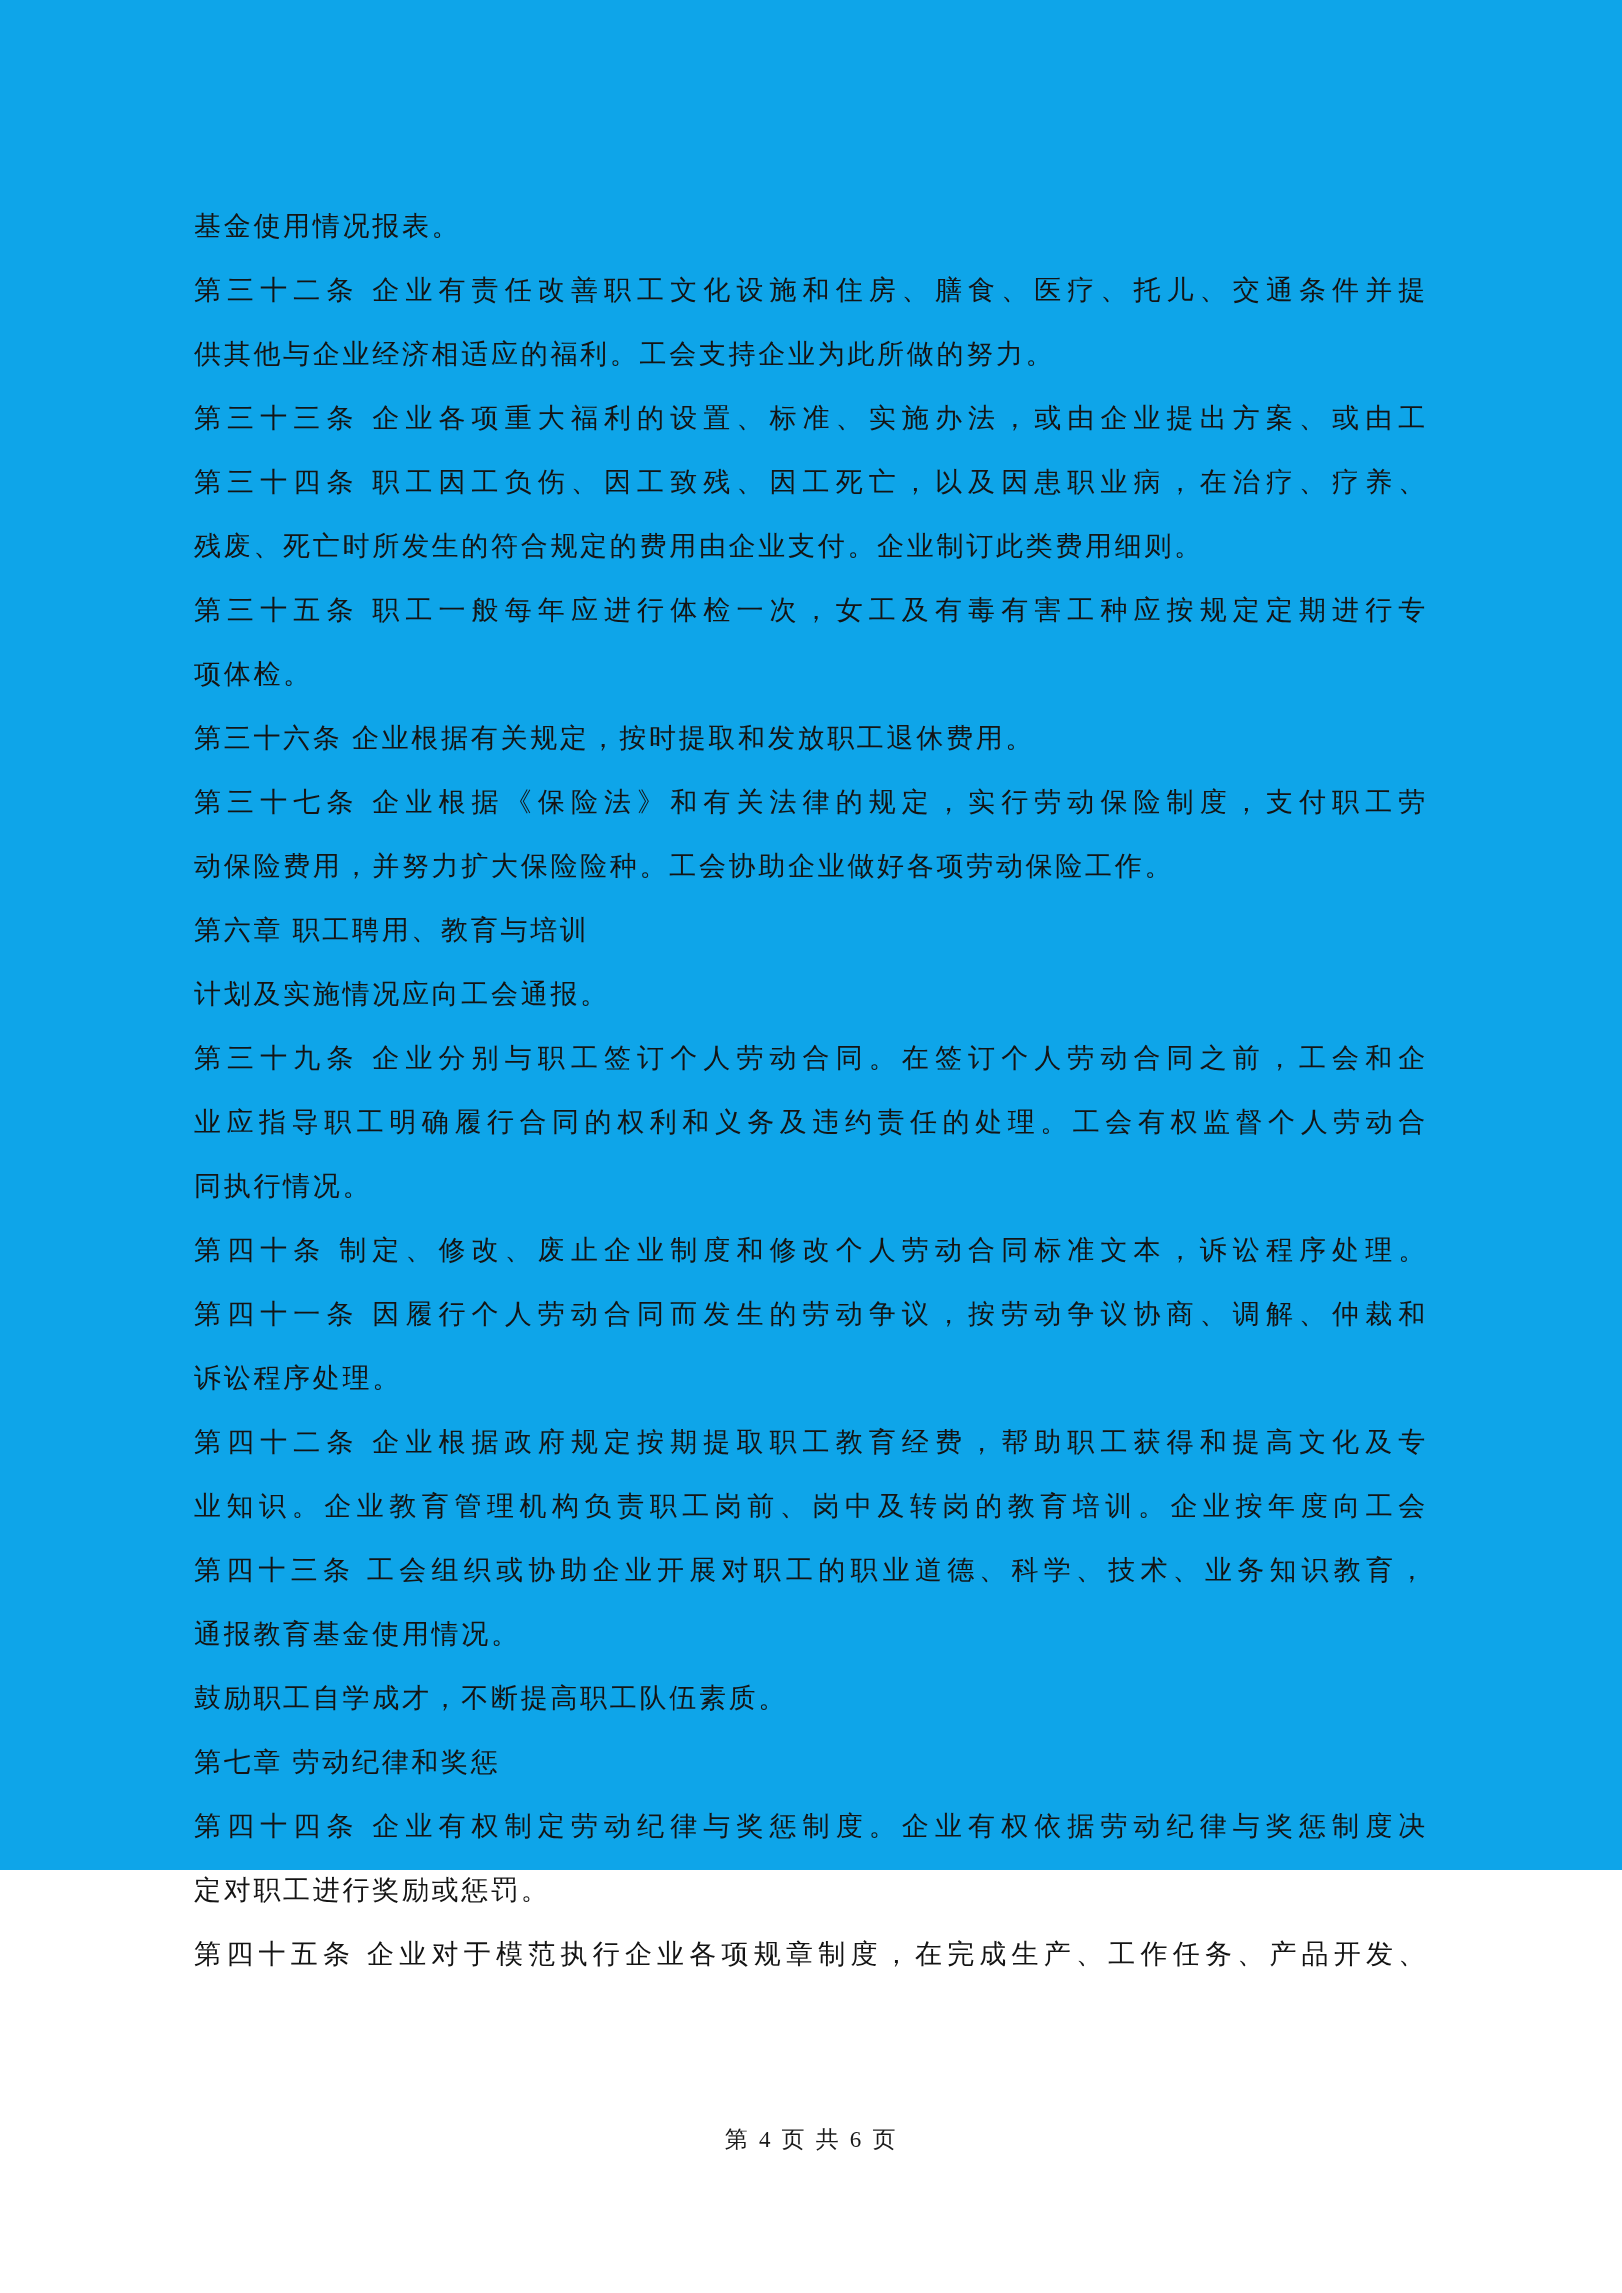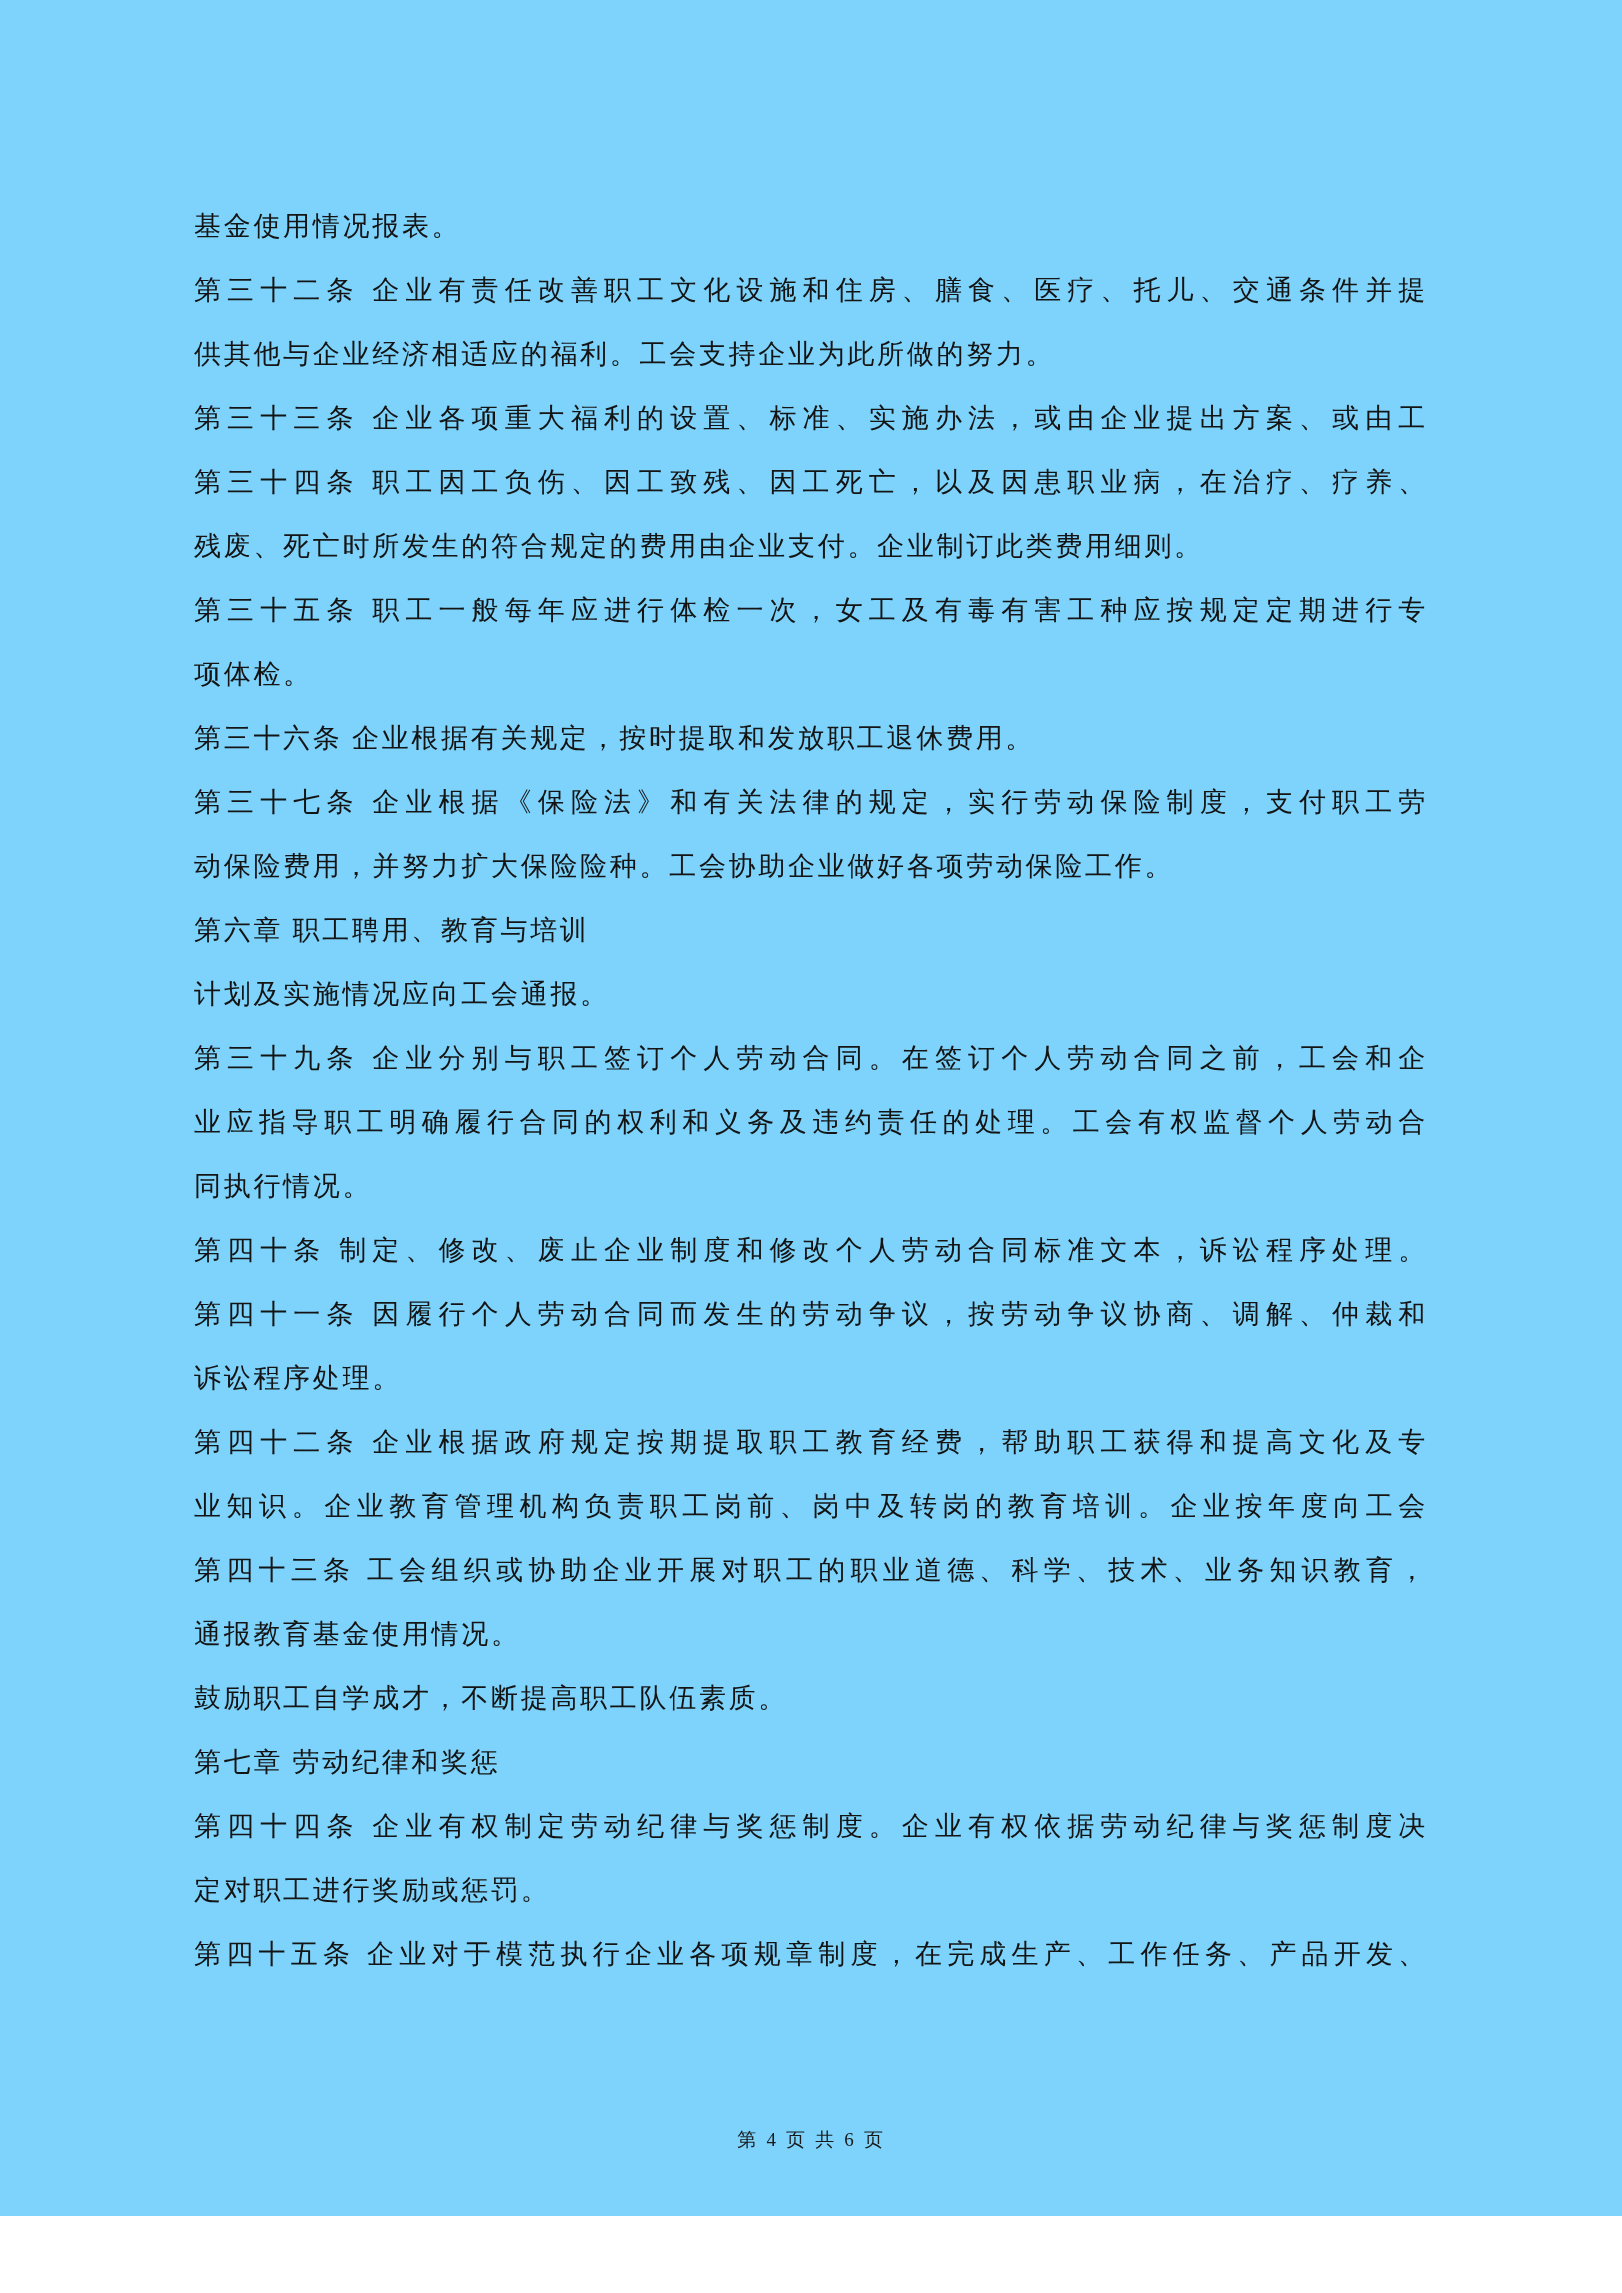--- a/index.html
+++ b/index.html
@@ -12,22 +12,22 @@
     height: 2294px;
     position: relative;
     overflow: hidden;
     font-family: "Liberation Serif", "DejaVu Serif", serif;
     color: #141414;
   }
   .page {
     position: absolute;
     left: 0; top: 0;
     width: 1623px;
-    height: 2216px;
-    background: #7dd3fc;
+    height: 1870px;
+    background: #0ea5e9;
   }
   .text-block {
     position: absolute;
     left: 194px;
     top: 194px;
     width: 1234px;
   }
   .line {
     height: 64px;
     line-height: 64px;
@@ -44,21 +44,21 @@
     text-justify: inter-character;
   }
   .footer {
     position: absolute;
     left: 0;
     top: 2120px;
     width: 1623px;
     height: 40px;
     line-height: 40px;
     text-align: center;
-    font-size: 19px;
+    font-size: 23px;
     letter-spacing: 2.7px;
     color: #1a1a1a;
   }
 </style>
 </head>
 <body>
 
 <div class="page">
   <div class="text-block">
     <div class="line">基金使用情况报表。</div>

